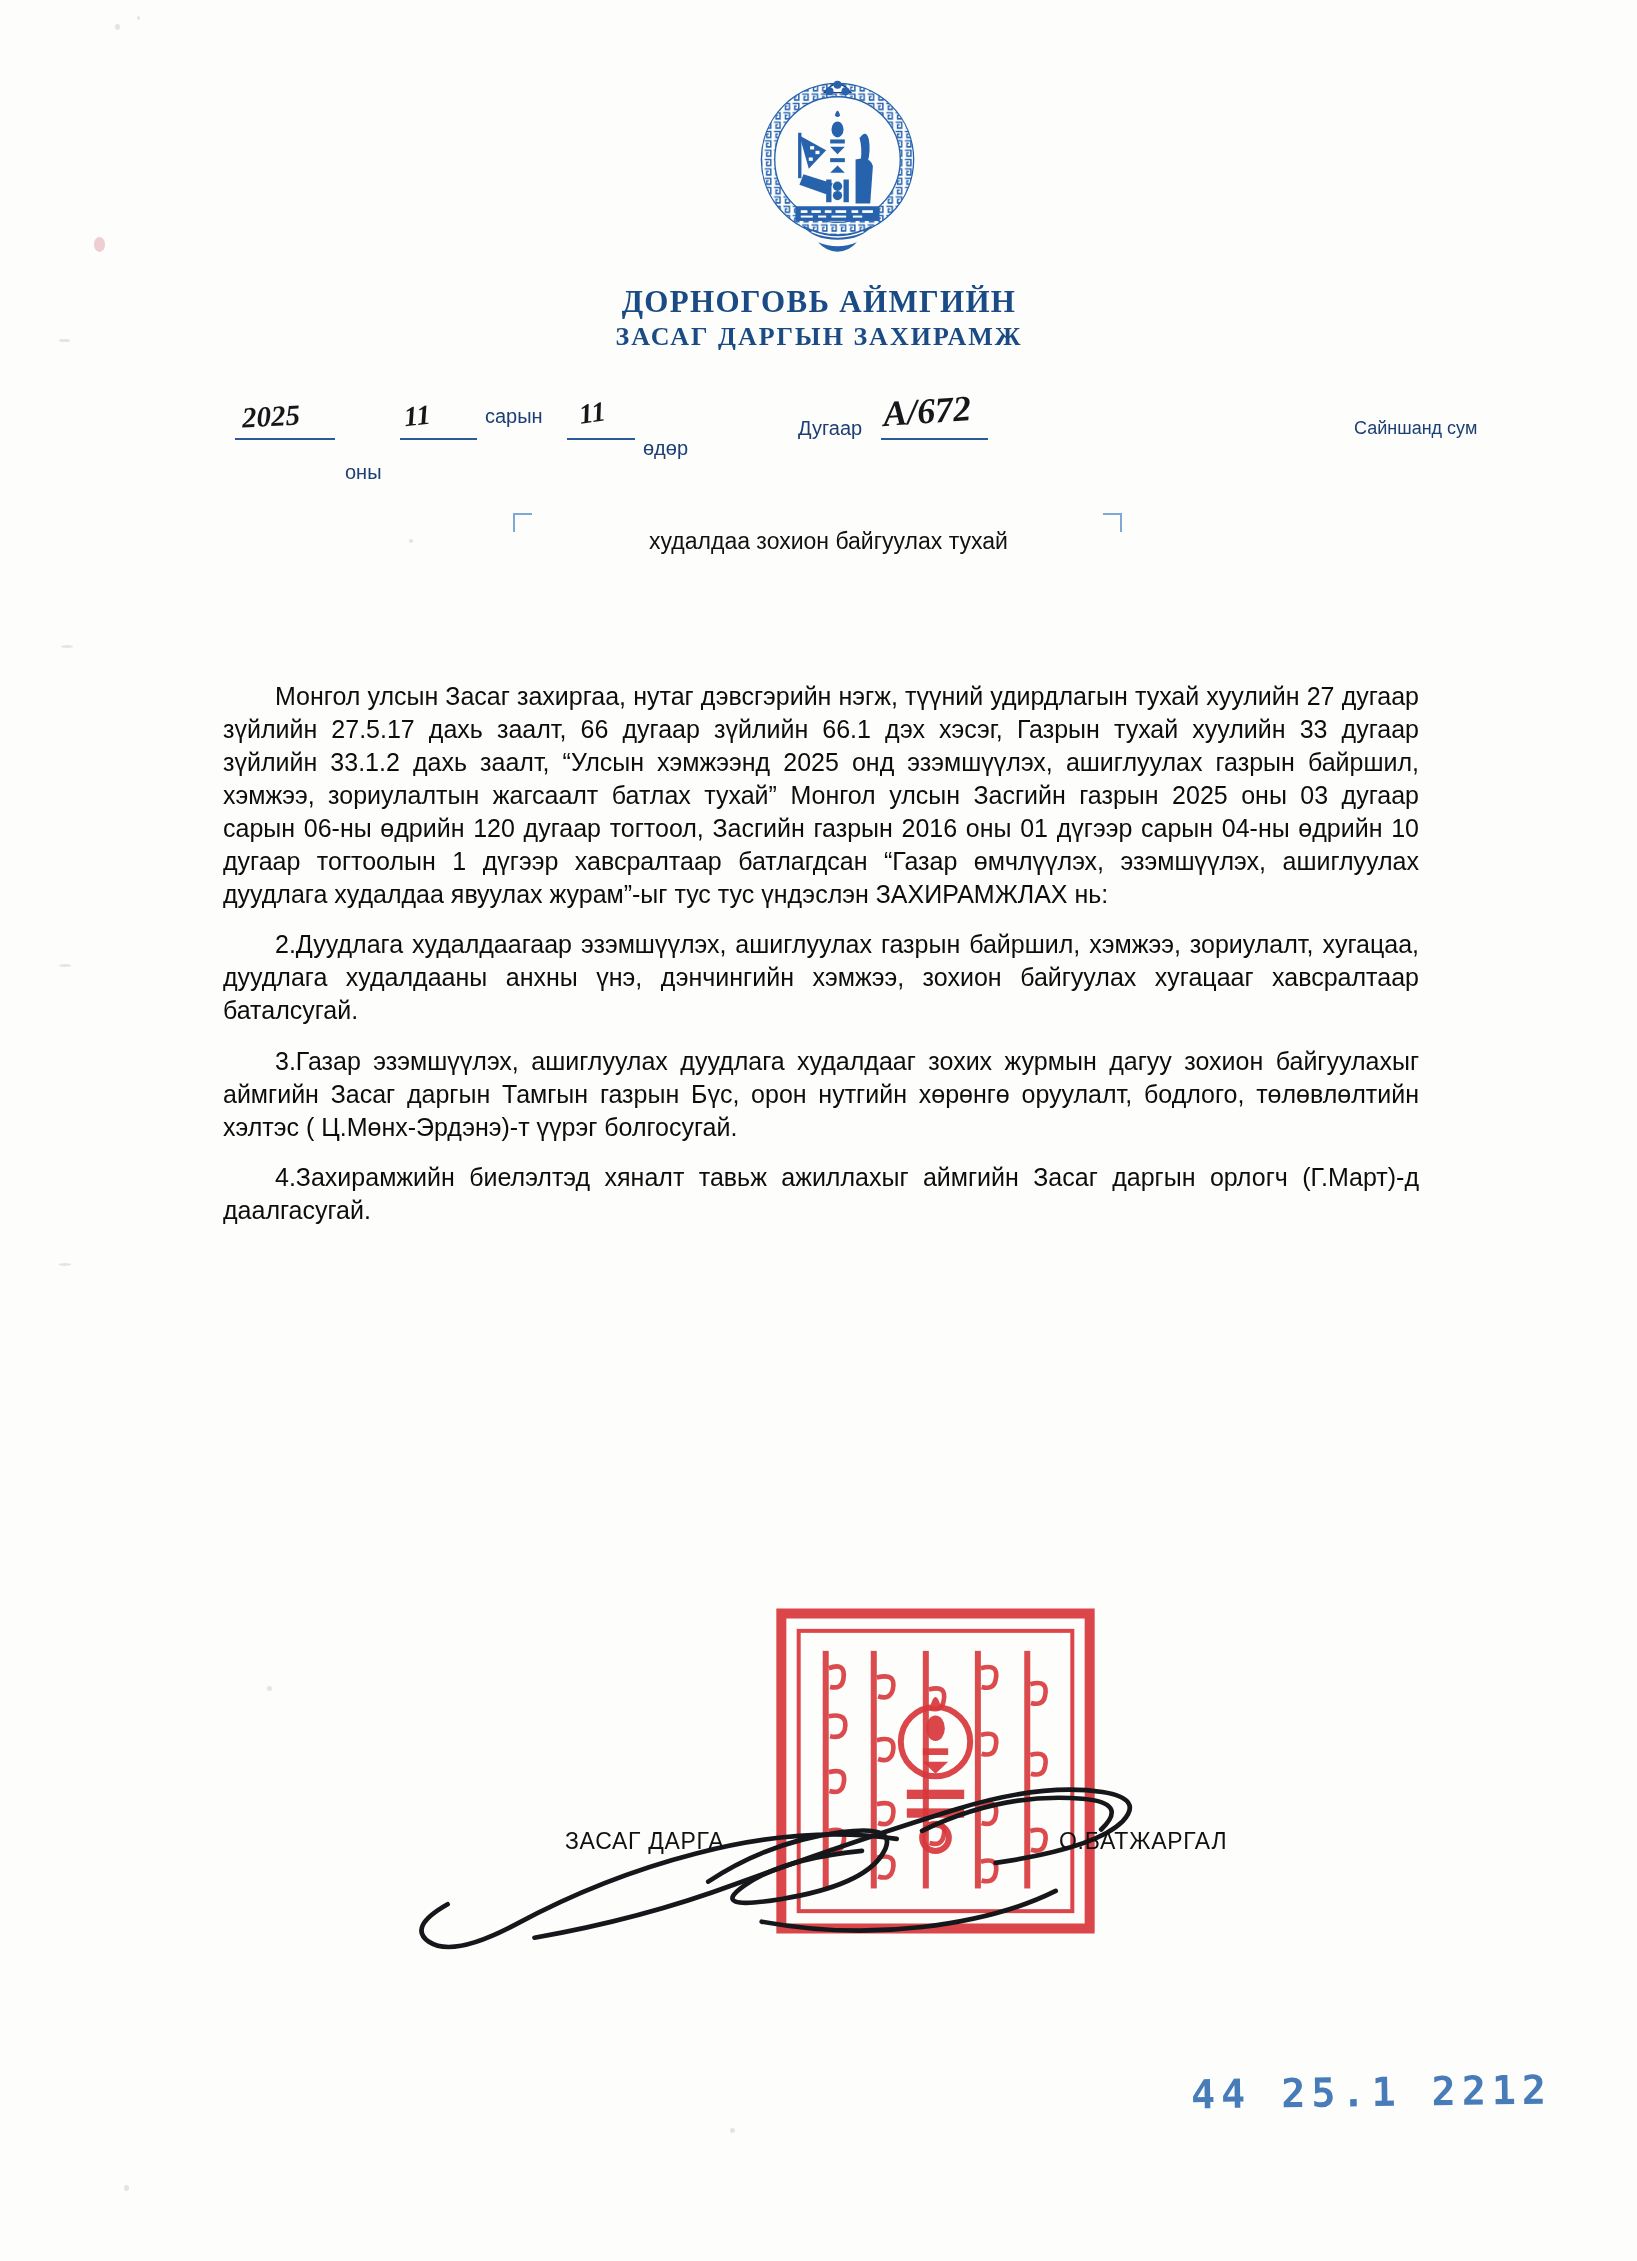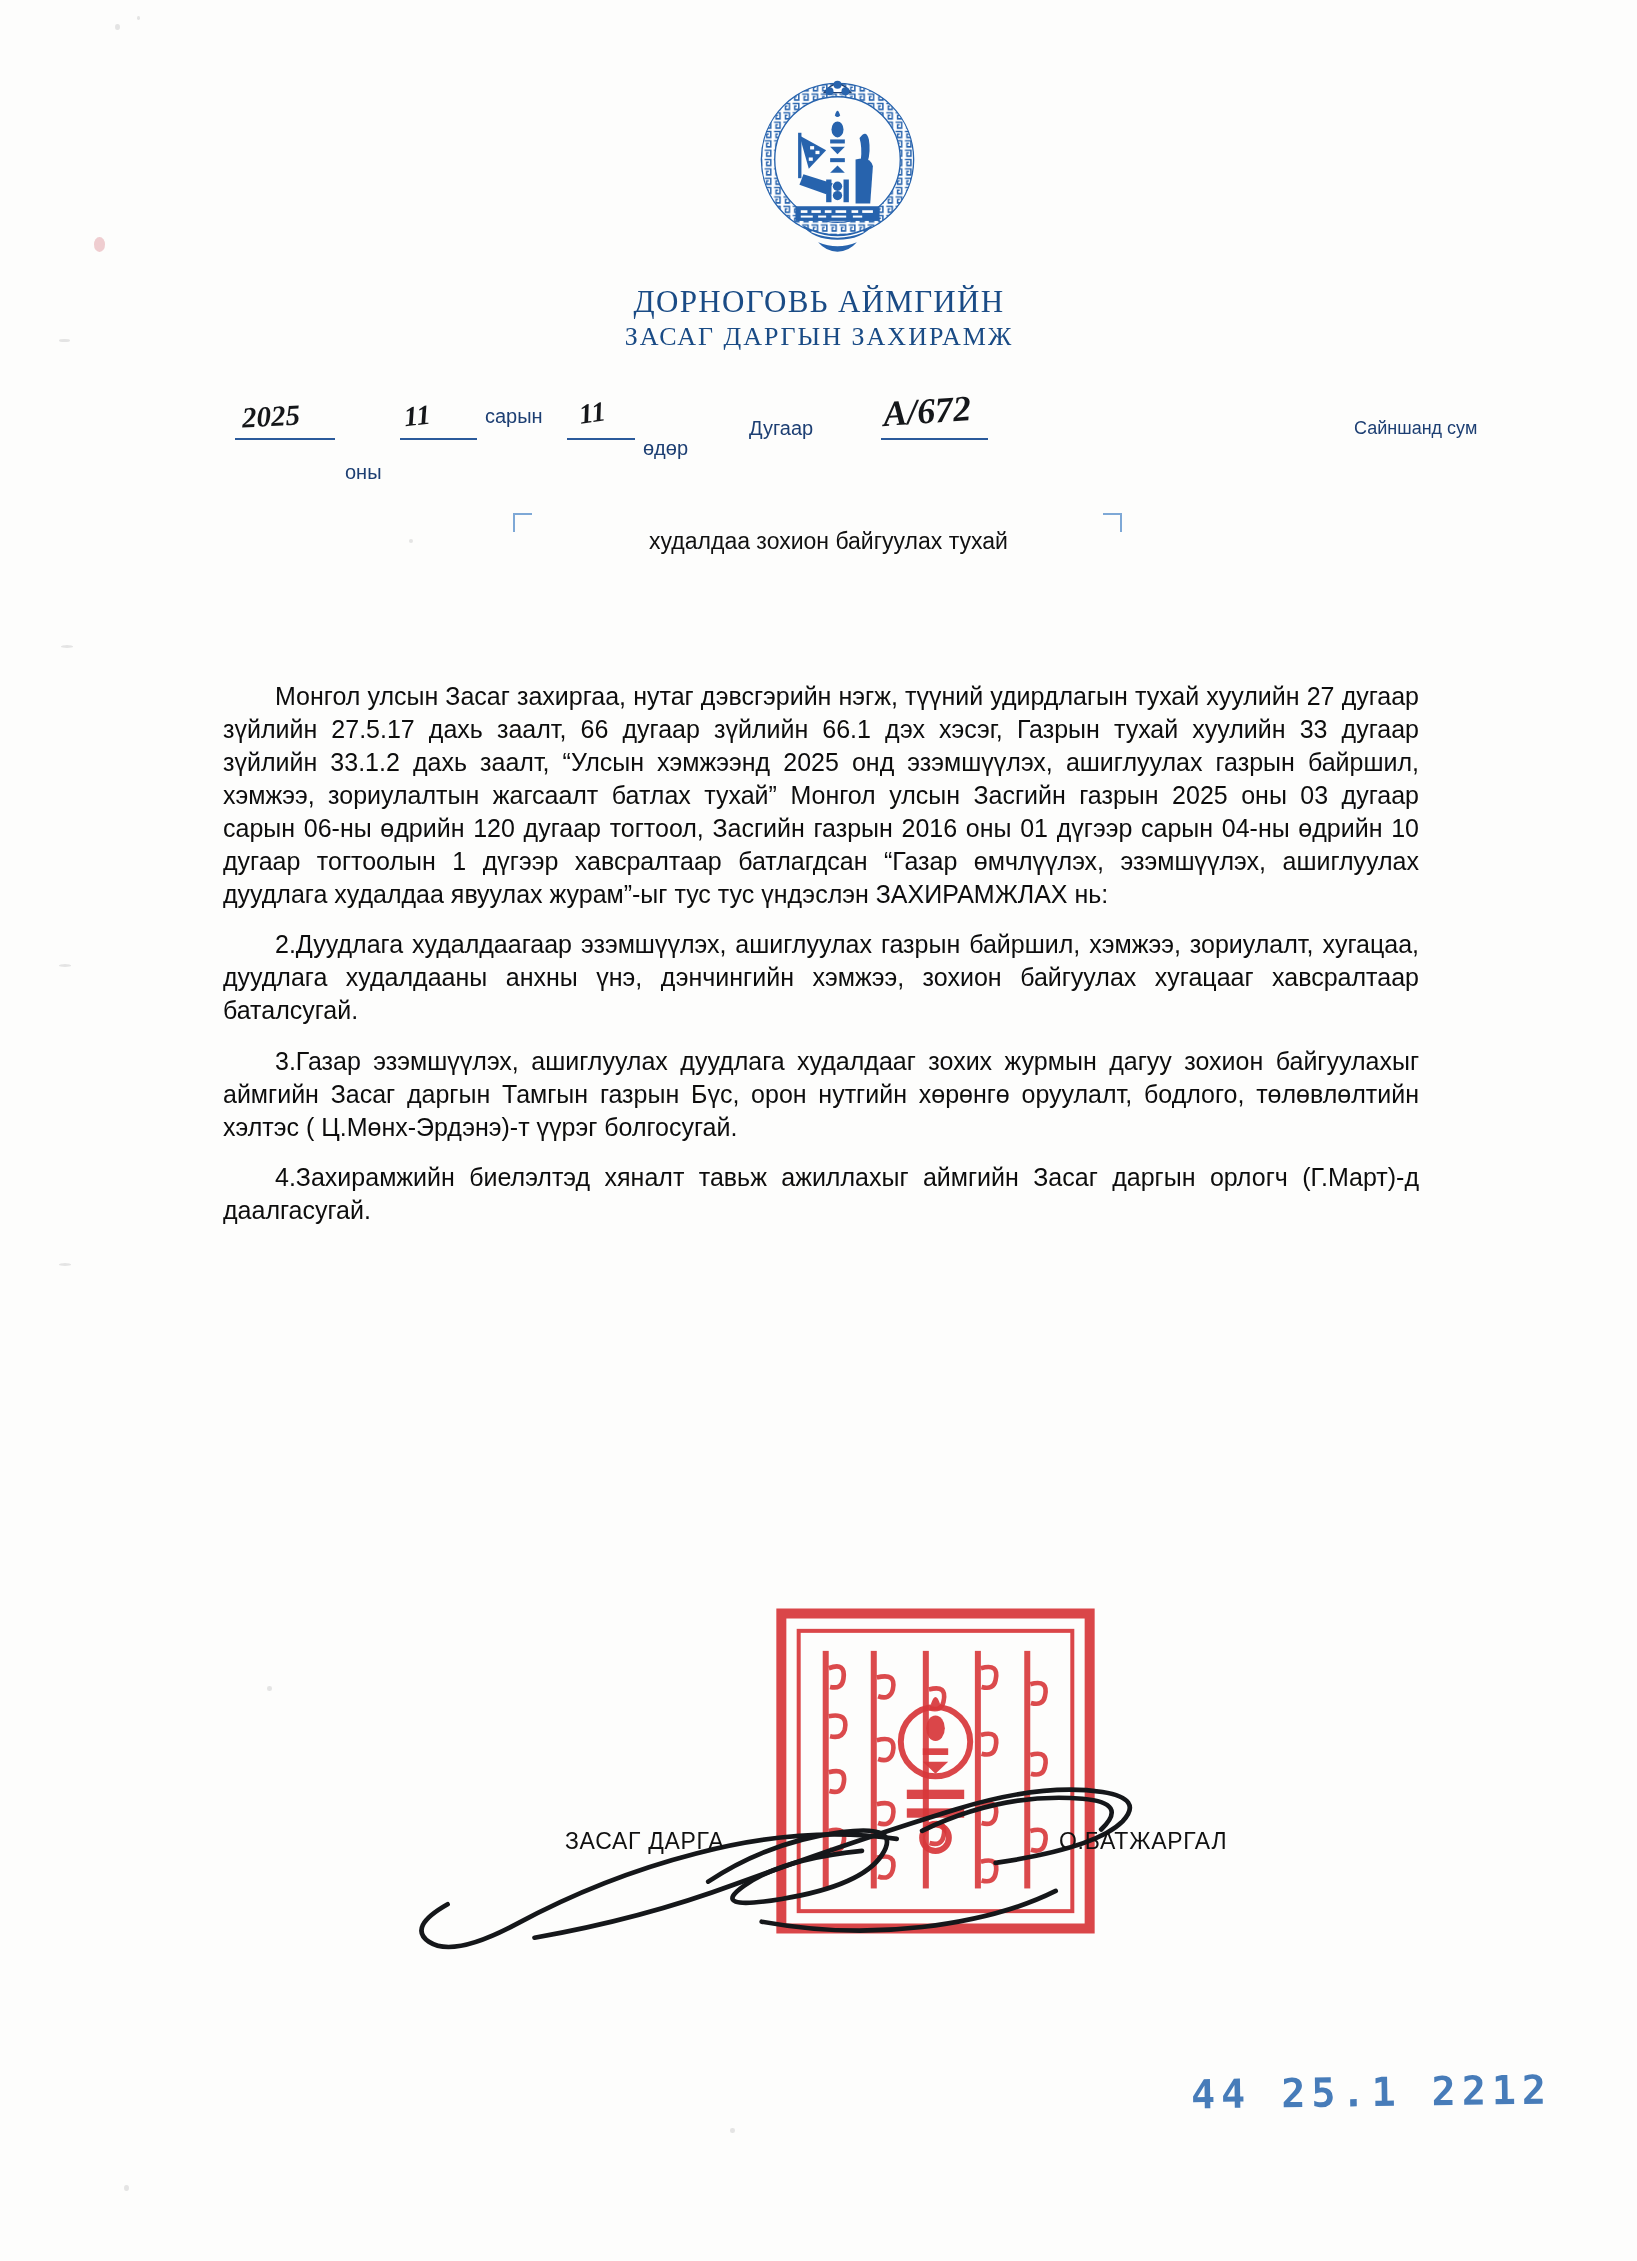--- a/index.html
+++ b/index.html
@@ -35,21 +35,21 @@
     height: 187px;
   }
   .emblem-svg { display: block; width: 167px; height: 187px; }
 
   
   .org-title {
     position: absolute;
     left: 0; right: 0;
     text-align: center;
     font-family: "Liberation Serif", serif;
-    font-weight: normal;
+    font-weight: bold;
     color: #1a4b85;
     letter-spacing: 1.3px;
   }
   .org-title.l1 { top: 284px; font-size: 31px; }
   .org-title.l2 { top: 322px; font-size: 26px; letter-spacing: 2px; }
 
   
   .meta-row {
     position: absolute;
     top: 401px;
@@ -256,21 +256,21 @@
     <div class="meta-label" style="left:345px; top:16px;margin-top:44px;">оны</div>
 
     <div class="rule" style="left:400px; top:37px; width:77px;"></div>
     <div class="hand" style="left:404px; top:-1.3px; font-size:28px; transform:rotate(-6deg);">11</div>
     <div class="meta-label" style="left:485px; top:4px;">сарын</div>
 
     <div class="rule" style="left:567px; top:37px; width:68px;"></div>
     <div class="hand" style="left:579px; top:-4px; font-size:28px; transform:rotate(-8deg);">11</div>
     <div class="meta-label" style="left:643px; top:16px;margin-top:20px;">өдөр</div>
 
-    <div class="meta-label" style="left:749px; top:16px;">Дугаар</div>
+    <div class="meta-label" style="left:798px; top:16px;">Дугаар</div>
     <div class="rule" style="left:881px; top:37px; width:107px;"></div>
     <div class="hand" style="left:883px; top:-10.7px; font-size:36px; transform:rotate(-4deg);">А/672</div>
 
     <div class="meta-label" style="left:1354px; top:17.4px; font-size:18px;">Сайншанд сум</div>
   </div>
 
   <div class="bracket tl"></div>
   <div class="bracket tr"></div>
   <div class="subject">
     <div>худалдаа зохион байгуулах тухай</div>

